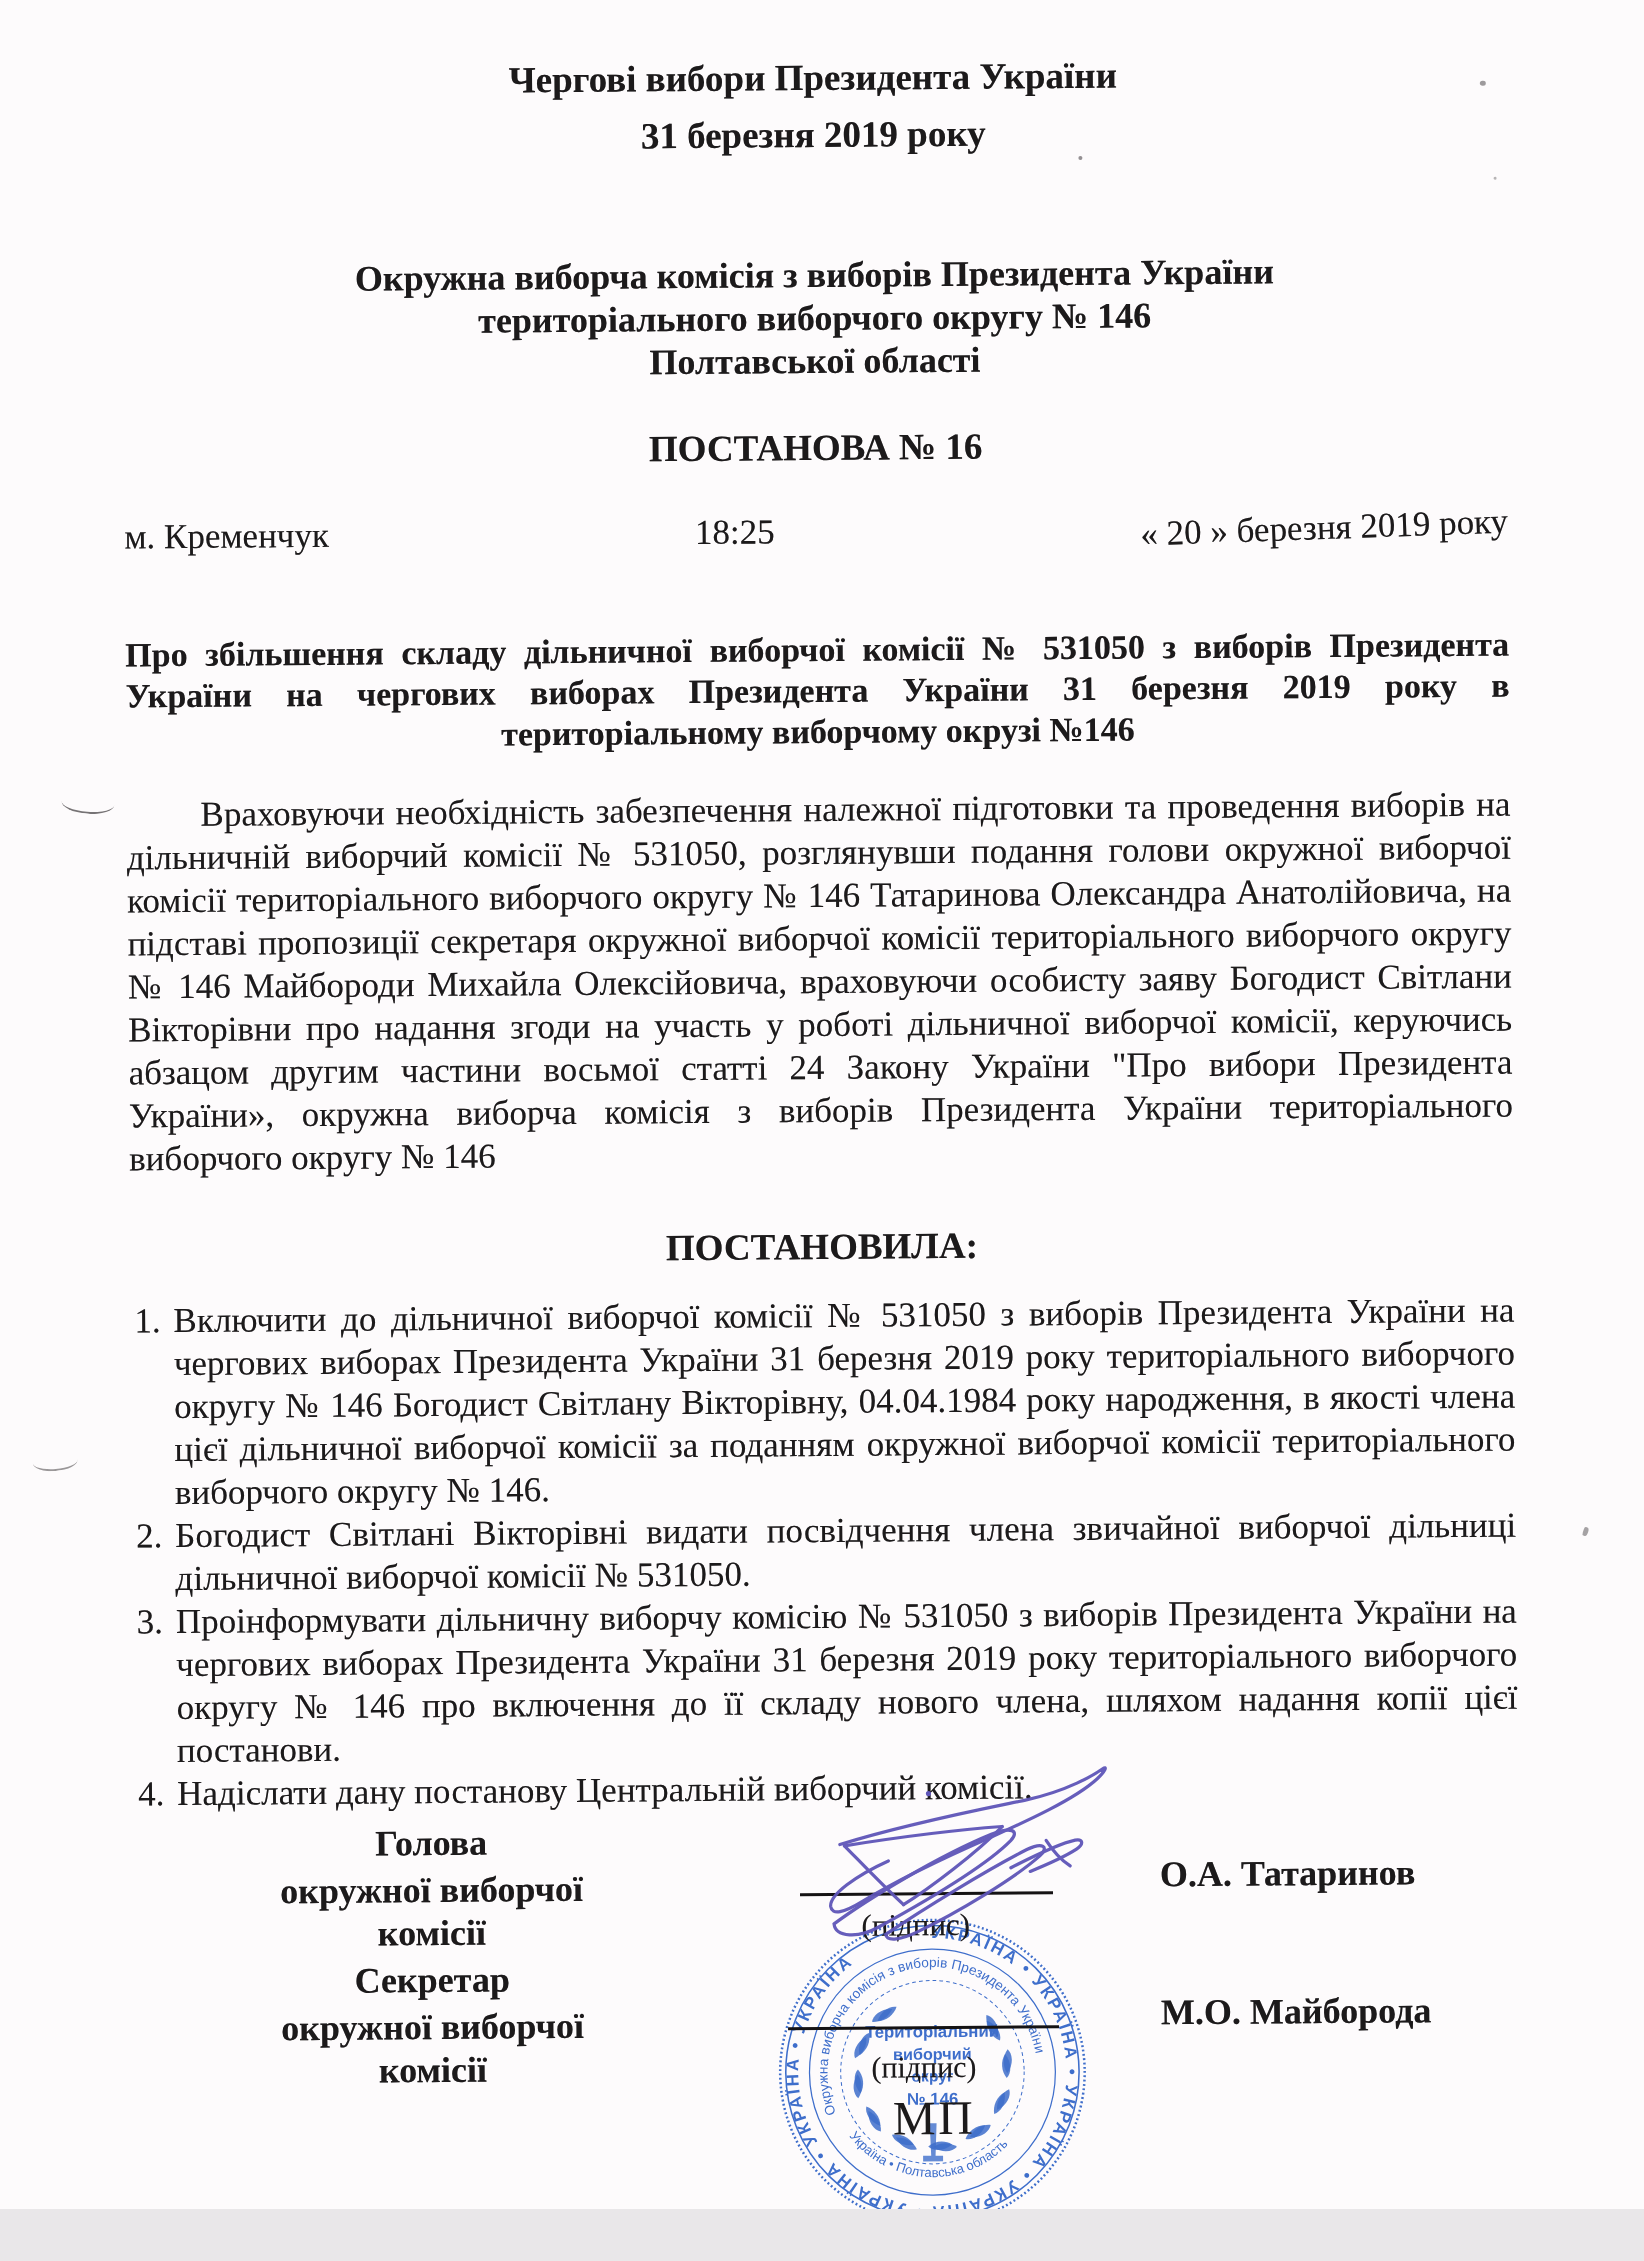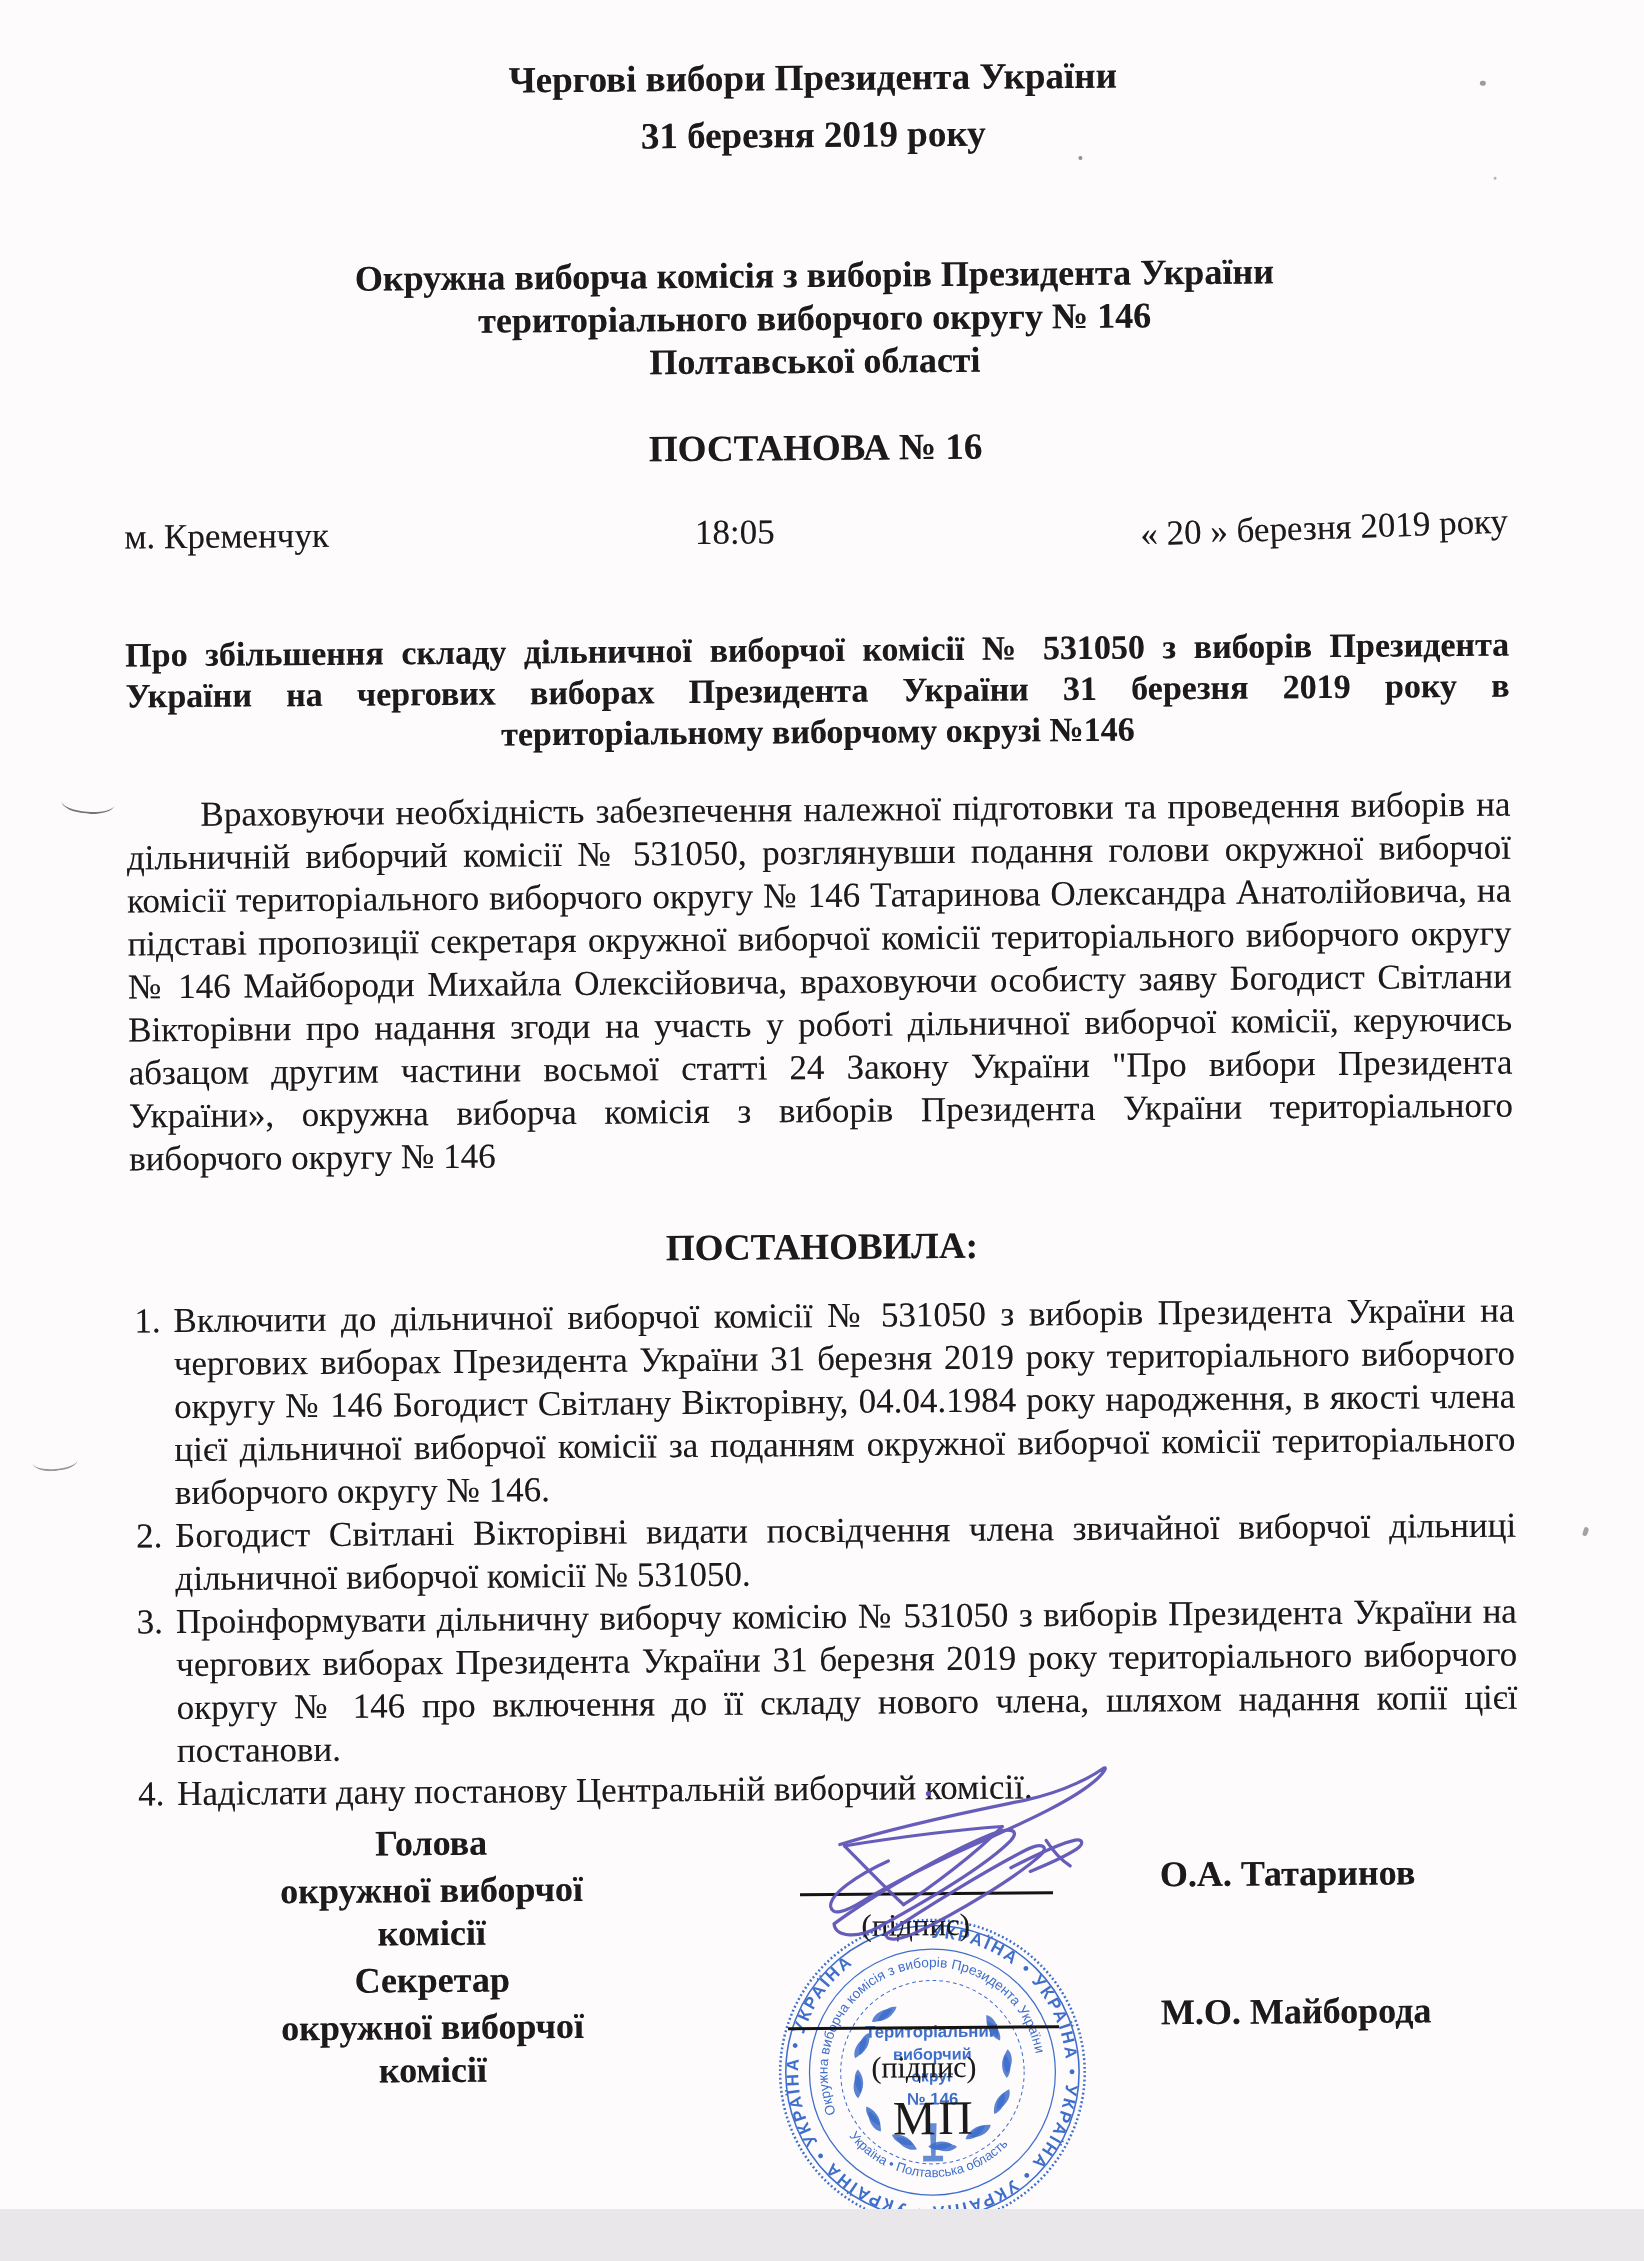--- a/index.html
+++ b/index.html
@@ -90,21 +90,21 @@
       <div class="commission t-center bold">
         <div>Окружна виборча комісія з виборів Президента України</div>
         <div>територіального виборчого округу № 146</div>
         <div>Полтавської області</div>
       </div>
 
       <div class="doc-title t-center bold">ПОСТАНОВА № 16</div>
 
       <div class="meta-row">
         <span>м. Кременчук</span>
-        <span>18:05</span>
+        <span>18:25</span>
         <span class="meta-date">« 20 » березня 2019 року</span>
       </div>
 
       <div class="subject">Про збільшення складу дільничної виборчої комісії № 531050 з виборів Президента України на чергових виборах Президента України 31 березня 2019 року в територіальному виборчому окрузі №146</div>
 
       <p class="preamble">Враховуючи необхідність забезпечення належної підготовки та проведення виборів на дільничній виборчий комісії № 531050, розглянувши подання голови окружної виборчої комісії територіального виборчого округу № 146 Татаринова Олександра Анатолійовича, на підставі пропозиції секретаря окружної виборчої комісії територіального виборчого округу № 146 Майбороди Михайла Олексійовича, враховуючи особисту заяву Богодист Світлани Вікторівни про надання згоди на участь у роботі дільничної виборчої комісії, керуючись абзацом другим частини восьмої статті 24 Закону України "Про вибори Президента України», окружна виборча комісія з виборів Президента України територіального виборчого округу № 146</p>
 
       <div class="resolved t-center bold">ПОСТАНОВИЛА:</div>
 
       <ol class="resolution">

